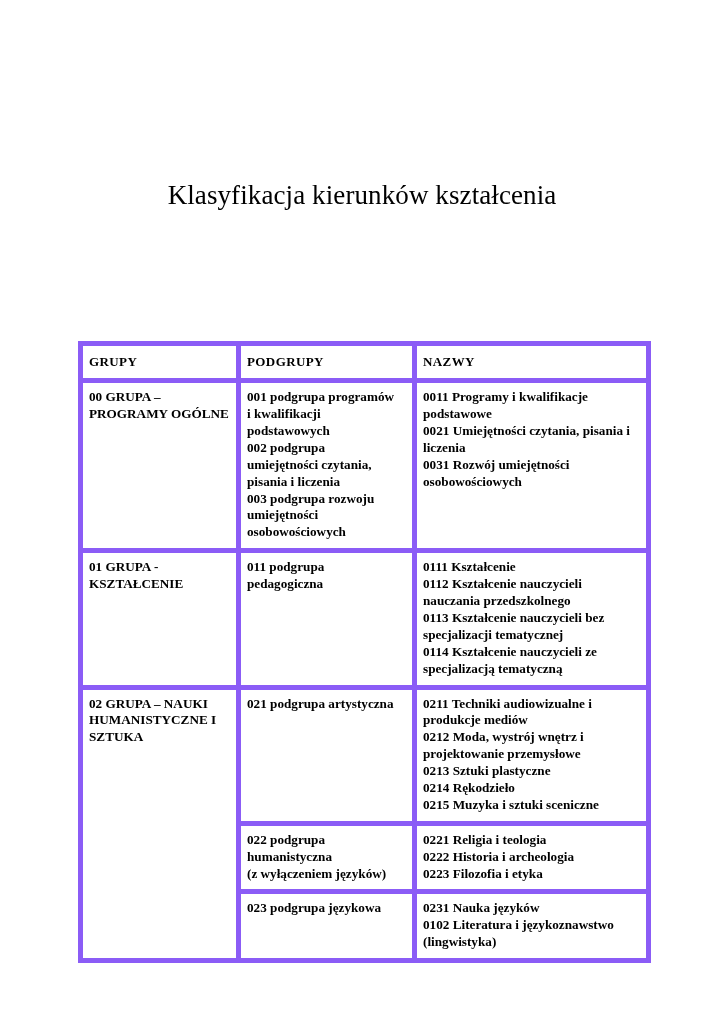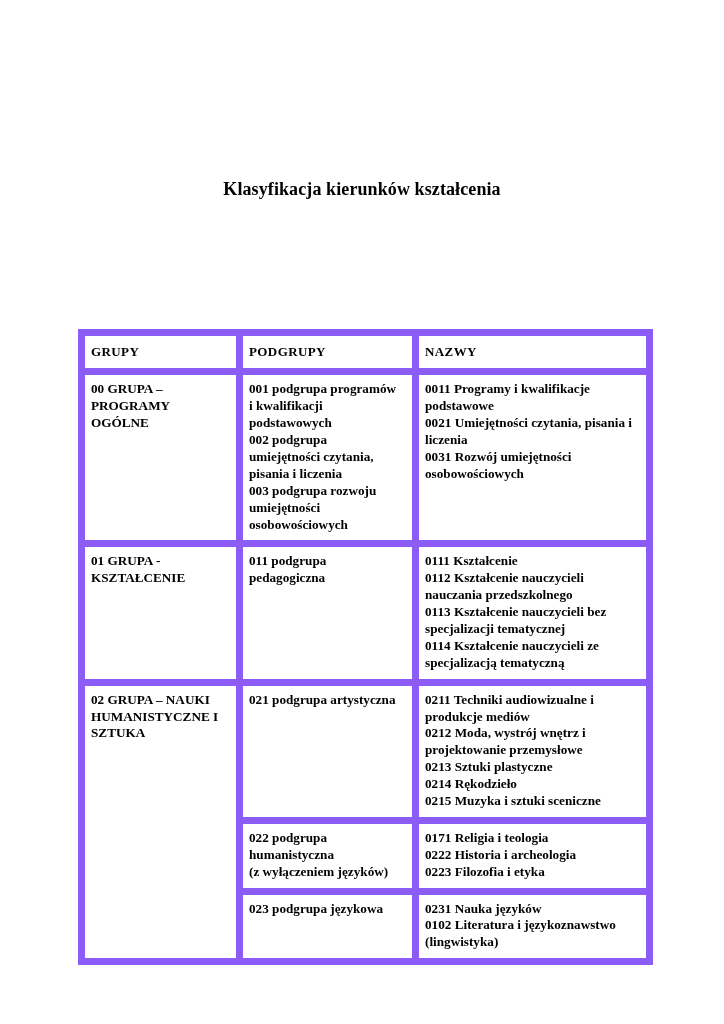--- a/index.html
+++ b/index.html
@@ -18,22 +18,22 @@
   .page {
     width: 724px;
     height: 1024px;
     box-sizing: border-box;
     padding: 0;
     position: relative;
   }
   .title-block {
     margin-top: 178px;
     text-align: center;
-    font-weight: bold;
-    font-size: 18px;
+    font-weight: normal;
+    font-size: 27px;
     line-height: 1.32;
     letter-spacing: 0.1px;
   }
   .title-line-1 {
     display: block;
   }
   .title-line-2 {
     display: block;
   }
   .table-wrap {
@@ -42,21 +42,21 @@
     width: 568px;
   }
   table.isced {
     border-collapse: collapse;
     width: 568px;
     table-layout: fixed;
     font-size: 13.2px;
     line-height: 1.28;
   }
   table.isced td, table.isced th {
-    border: 7px solid #8b5cf6;
+    border: 5px solid #8b5cf6;
     vertical-align: top;
     padding: 6px 6px 7px 6px;
     text-align: left;
     font-weight: normal;
   }
   table.isced thead th {
     font-weight: bold;
     letter-spacing: 0.4px;
     font-size: 13px;
     padding-top: 8px;
@@ -169,21 +169,21 @@
             </td>
         </tr>
 
         <tr>
           <td class="cell-lines" id="s3">
               <p>022 podgrupa</p>
               <p>humanistyczna</p>
               <p>(z wyłączeniem języków)</p>
             </td>
           <td class="cell-lines" id="n3">
-              <p>0171 Religia i teologia</p>
+              <p>0221 Religia i teologia</p>
               <p>0222 Historia i archeologia</p>
               <p>0223 Filozofia i etyka</p>
             </td>
         </tr>
 
         <tr>
           <td class="cell-lines" id="s4">
               <p>023 podgrupa językowa</p>
             </td>
           <td class="cell-lines" id="n4">

